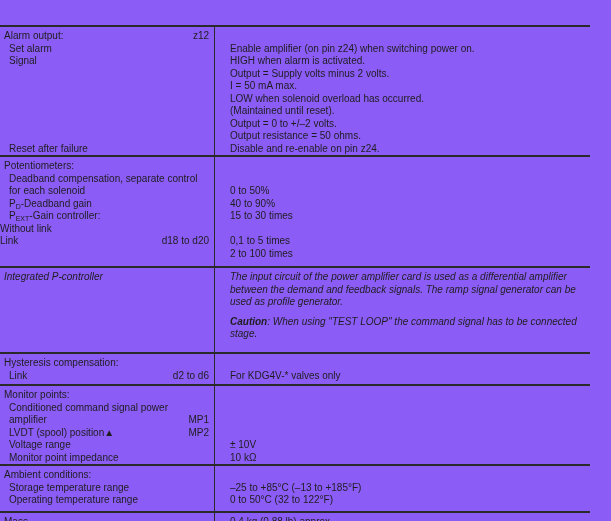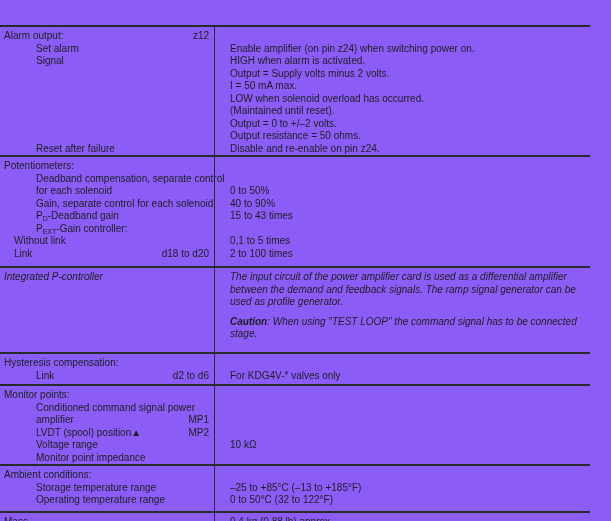--- a/index.html
+++ b/index.html
@@ -39,22 +39,22 @@
   }
   .cell.right{
     flex:1 1 auto;
     padding-left:7px;
     padding-right:2px;
     margin-left:8px;
   }
   .tline{white-space:nowrap;display:flex;min-height:12.5px;}
   .tline.gap{margin-top:7px;align-items:flex-end;}
   .indent0{padding-left:4px;}
-  .indent1{padding-left:24px;margin-left:12px;}
-  .indent2{padding-left:14px;}
+  .indent1{padding-left:9px;}
+  .indent2{}
   .pin{margin-left:auto;padding-left:6px;}
   .sub{font-size:7px;vertical-align:-2px;line-height:0;}
   .bold{font-weight:bold;}
 </style>
 </head>
 <body>
 
 <div class="page">
   <div class="spec-table">
       <div class="row">
@@ -109,42 +109,39 @@
           <div class="tline indent0">
             <span>Potentiometers:</span>
           </div>
           <div class="tline indent1">
             <span>Deadband compensation, separate control</span>
           </div>
           <div class="tline indent1">
             <span>for each solenoid</span>
           </div>
           <div class="tline indent1">
-            <span>Gain, separate control for each solenoid</span>
-          </div>
-          <div class="tline indent1">
             <span><span>P</span><span class="sub">D</span><span>-Deadband gain</span></span>
           </div>
           <div class="tline indent1">
             <span><span>P</span><span class="sub">EXT</span><span>-Gain controller:</span></span>
           </div>
           <div class="tline indent2">
             <span>Without link</span>
           </div>
           <div class="tline indent2">
             <span>Link</span>
             <span class="pin">d18 to d20</span>
           </div>
         </div>
         <div class="cell right">
           <div class="tline">&nbsp;</div>
           <div class="tline">&nbsp;</div>
           <div class="tline">0 to 50%</div>
           <div class="tline">40 to 90%</div>
-          <div class="tline">15 to 43 times</div>
+          <div class="tline">15 to 30 times</div>
           <div class="tline">&nbsp;</div>
           <div class="tline">0,1 to 5 times</div>
           <div class="tline">2 to 100 times</div>
         </div>
       </div>
       <div class="row">
         <div class="cell left">
           <div class="tline indent0">
             <span>Integrated P-controller</span>
           </div>
@@ -211,20 +208,21 @@
           </div>
           <div class="tline indent1">
             <span>Monitor point impedance</span>
           </div>
         </div>
         <div class="cell right">
           <div class="tline">&nbsp;</div>
           <div class="tline">&nbsp;</div>
           <div class="tline">&nbsp;</div>
           <div class="tline">&nbsp;</div>
+          <div class="tline">± 10V</div>
           <div class="tline">10 kΩ</div>
         </div>
       </div>
       <div class="row">
         <div class="cell left">
           <div class="tline indent0">
             <span>Ambient conditions:</span>
           </div>
           <div class="tline indent1">
             <span>Storage temperature range</span>

